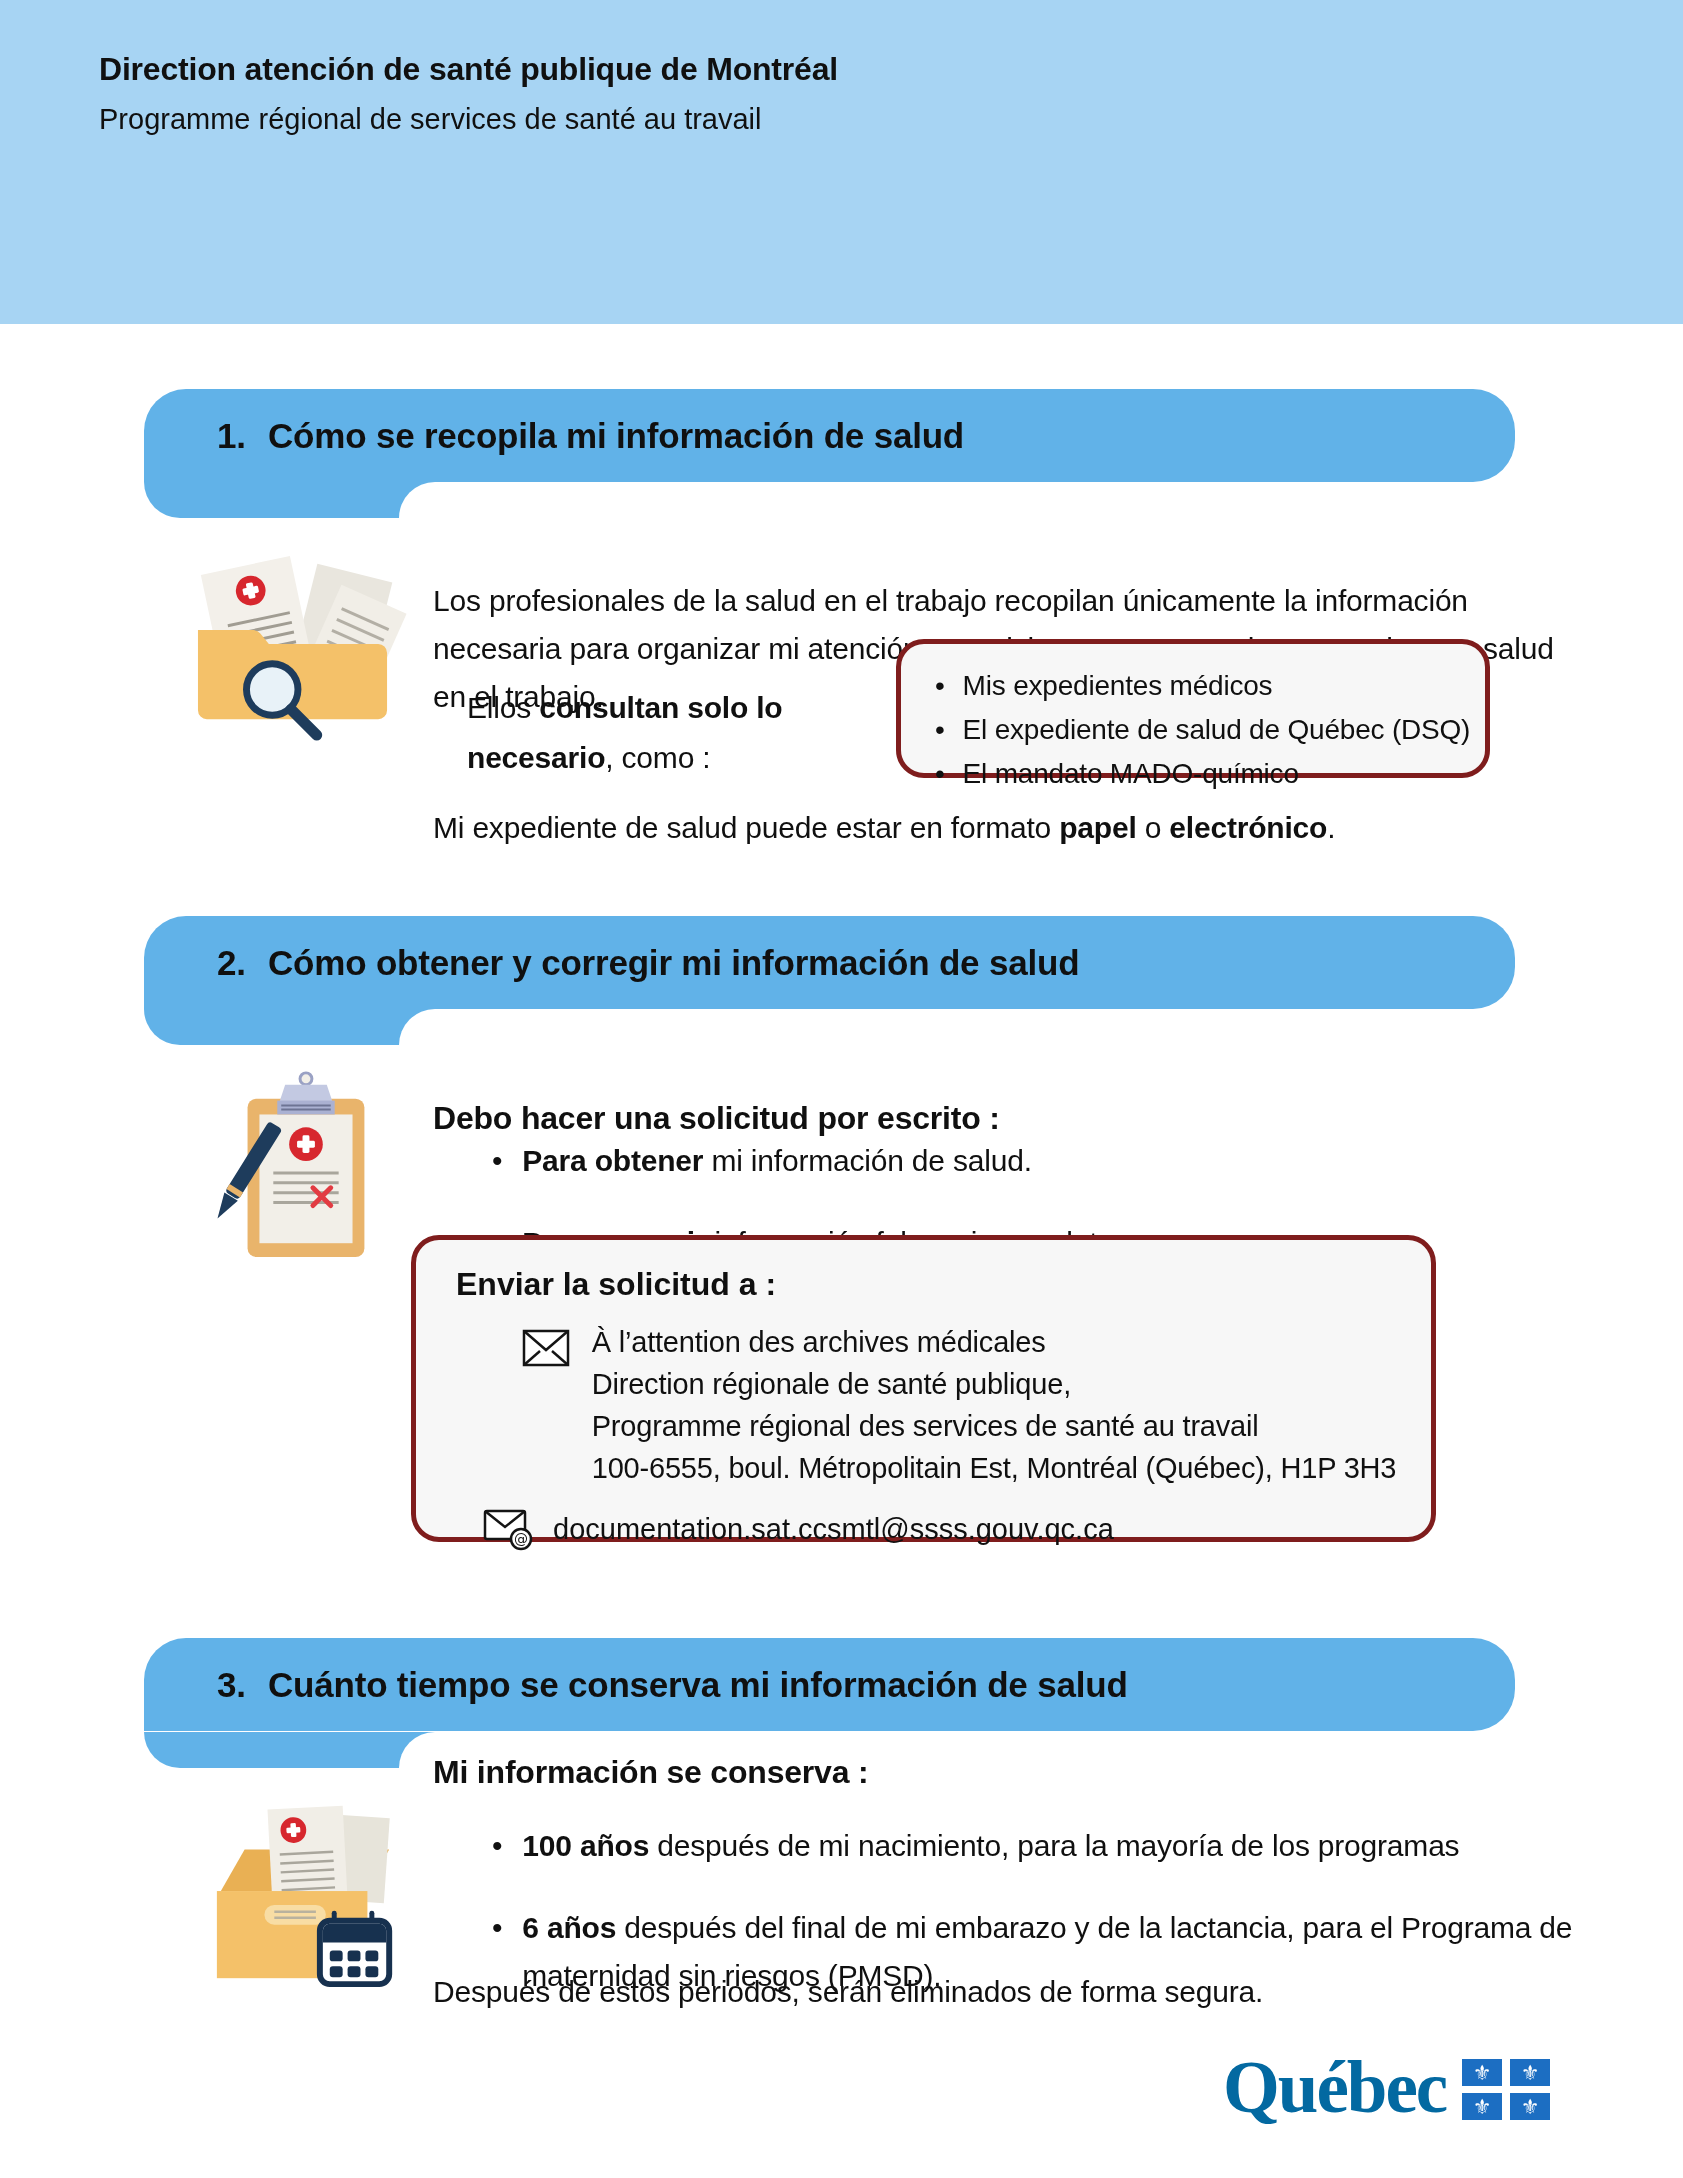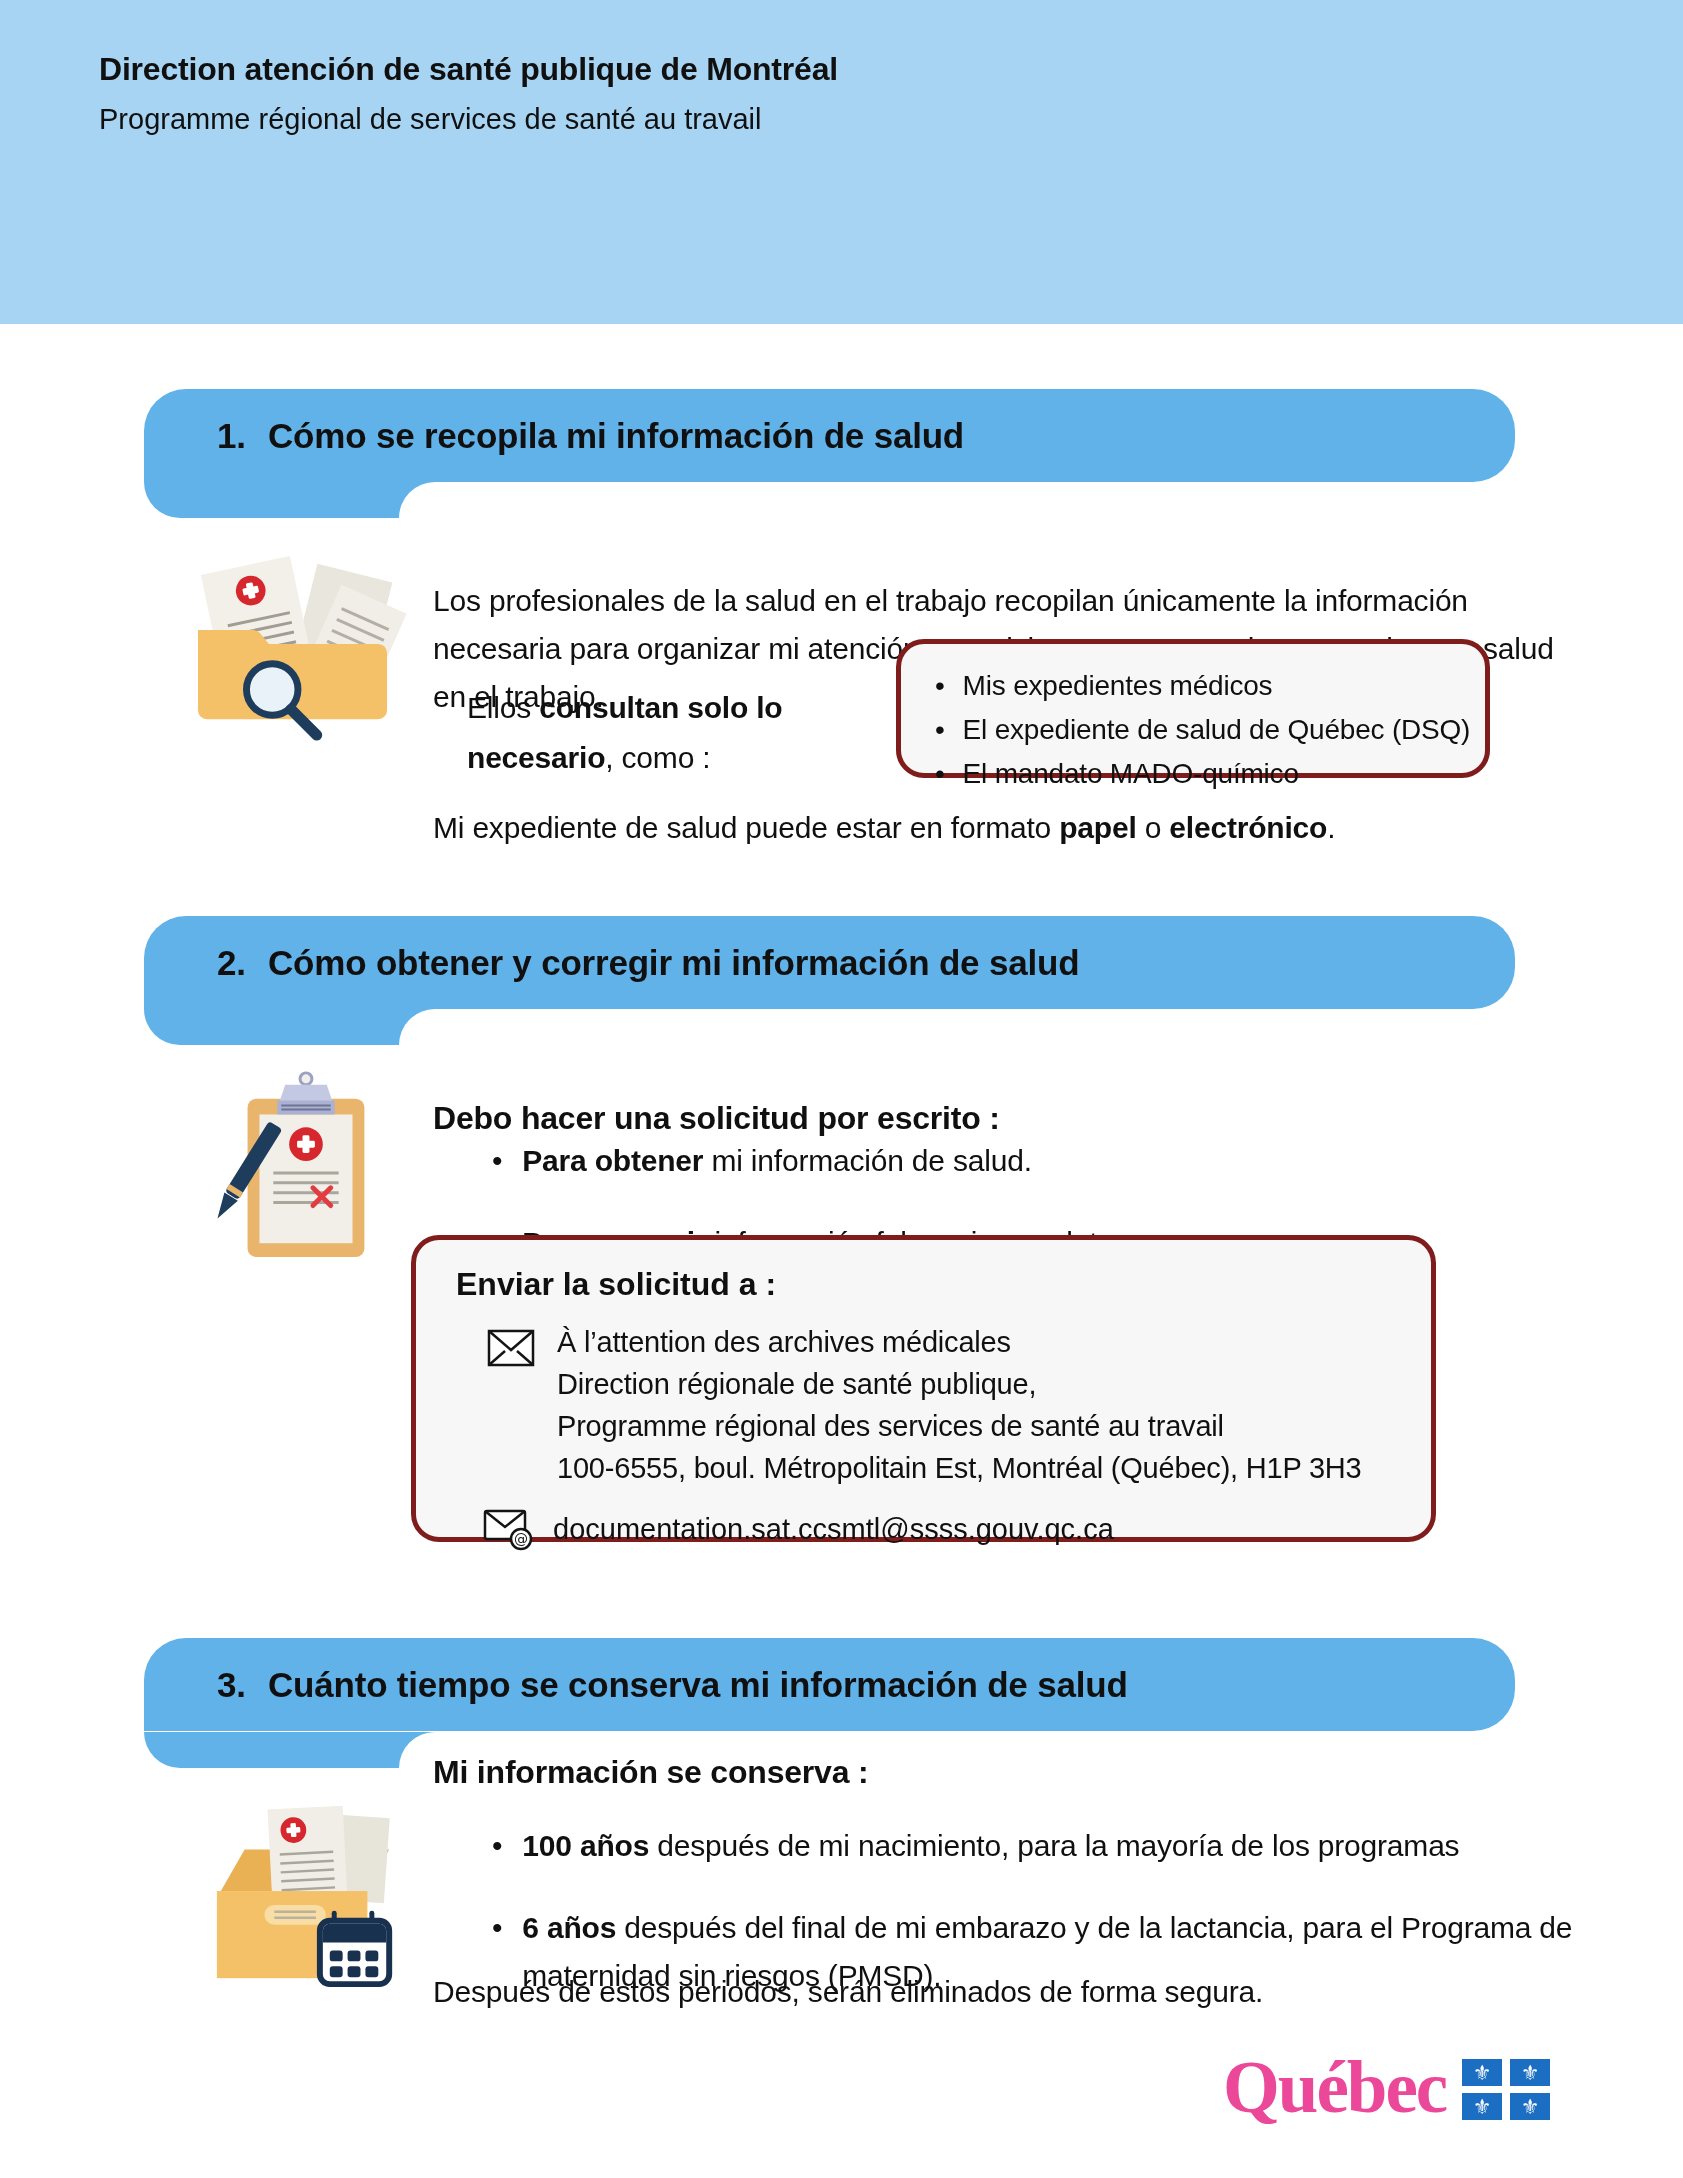--- a/index.html
+++ b/index.html
@@ -33,27 +33,27 @@
   .bullet-row { display:flex; align-items:flex-start; }
   .bullet-row::before { content:"•"; font-size:30px; line-height:48px; margin-right:20px; }
   
   .info-box {
     position:absolute; background:#f7f7f7; border:5px solid #7f1d1d; border-radius:28px; box-sizing:border-box;
   }
   .src-list { margin:0; padding:20px 10px 0 34px; list-style:none; }
   .src-list li { display:flex; font-size:28px; line-height:44px; letter-spacing:-0.2px; }
   .src-list li::before { content:"•"; margin-right:18px; }
   .sb-title { margin:26px 0 0 40px; font-size:32px; font-weight:700; }
-  .addr-row { display:flex; margin:18px 0 0 71px; gap:22px; }
+  .addr-row { display:flex; margin:18px 0 0 71px; gap:22px;justify-content:center; }
   .addr-row svg { margin-top:8px; flex:none; }
   .addr-lines div { font-size:29px; line-height:42px; letter-spacing:-0.2px; }
   .email-row { display:flex; align-items:center; margin:18px 0 0 67px; gap:20px; font-size:29px; }
   
   .logo { position:absolute; left:1223px; top:2051px; display:flex; align-items:center; gap:16px; }
-  .logo-word { font-family:"Liberation Serif", serif; font-weight:700; font-size:73px; line-height:1; letter-spacing:-2px; color:#ec4899; }
+  .logo-word { font-family:"Liberation Serif", serif; font-weight:700; font-size:73px; line-height:1; letter-spacing:-2px; color:#0369a1; }
   .flag-grid { display:grid; grid-template-columns:40px 40px; gap:7px 8px; margin-top:4px; }
   .flag { width:40px; height:27px; background:#1c6ec2; color:#ffffff; display:flex; align-items:center; justify-content:center; font-size:21px; line-height:1; }
 </style>
 </head>
 <body>
 
 <div class="page">
 
   <header class="top-band">
     <div class="org-name">Direction atención de santé publique de Montréal</div>

